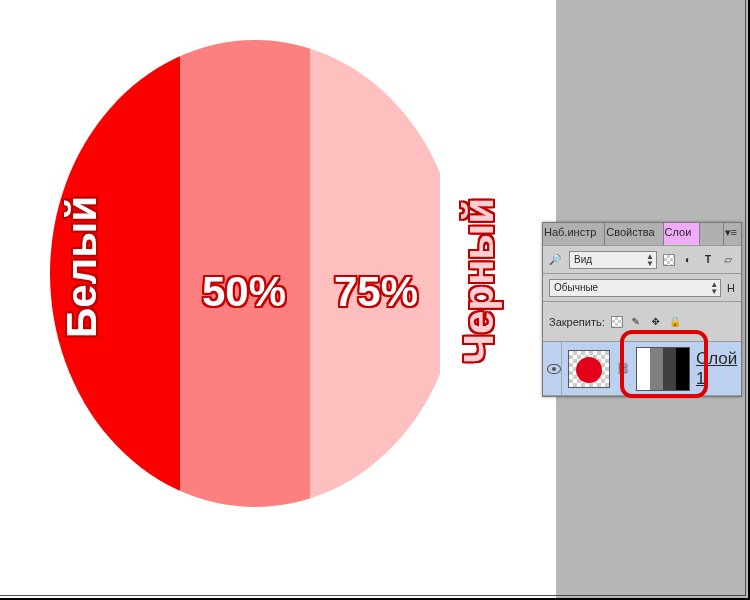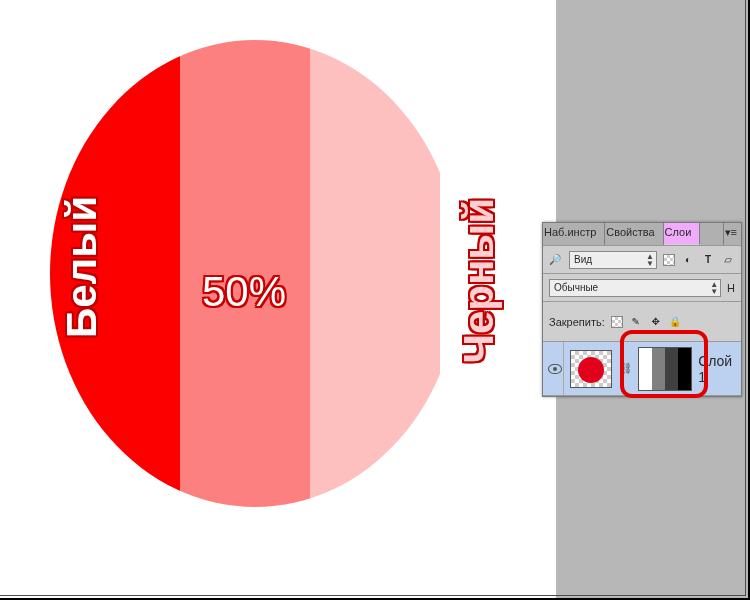--- a/index.html
+++ b/index.html
@@ -29,21 +29,21 @@
     overflow: hidden;
   }
   .seg { position: absolute; top: 0; height: 100%; }
   .seg.a { left: 0; width: 130px; background: #fc0000; }
   .seg.b { left: 130px; width: 130px; background: #fd8080; }
   .seg.c { left: 260px; width: 130px; background: #febfbf; }
 
   .pct {
     position: absolute;
     font-size: 42px;
-    font-weight: 400;
+    font-weight: 700;
     color: #fff;
     text-shadow: -2px 0 #c80000, 2px 0 #c80000, 0 -2px #c80000, 0 2px #c80000,
                  -2px -2px #c80000, 2px 2px #c80000, -2px 2px #c80000, 2px -2px #c80000;
   }
   .pct.p50 { left: 202px; top: 268px; }
   .pct.p75 { left: 334px; top: 268px; }
 
   .vert {
     position: absolute;
     font-size: 42px;
@@ -184,21 +184,21 @@
     border: 1px solid #555;
     background: #fff;
     display: flex;
     flex-shrink: 0;
   }
   .mask-thumb div { flex: 1; }
   .mask-thumb .m1 { background: #fff; }
   .mask-thumb .m2 { background: #808080; }
   .mask-thumb .m3 { background: #404040; }
   .mask-thumb .m4 { background: #000; }
-  .layer-name { font-size: 14px; }
+  .layer-name { font-size: 17px; text-decoration: underline; }
 
   .highlight-box {
     position: absolute;
     border: 4px solid #e00000;
     border-radius: 12px;
     pointer-events: none;
   }
   .hi { left: 620px; top: 330px; width: 88px; height: 68px; }
 
   .inner-border {
@@ -219,20 +219,21 @@
 </head>
 <body>
 
 <div class="canvas-area">
   <div class="circle-wrap">
     <div class="seg a"></div>
     <div class="seg b"></div>
     <div class="seg c"></div>
   </div>
   <div class="pct p50">50%</div>
+  <div class="pct p75">75%</div>
   <div class="vert left">Белый</div>
   <div class="vert right">Черный</div>
 </div>
 
 <div class="panels">
   <div class="tabs">
     <div class="tab">Наб.инстр</div>
     <div class="tab">Свойства</div>
     <div class="tab active">Слои</div>
     <div class="tab spacer"></div>

